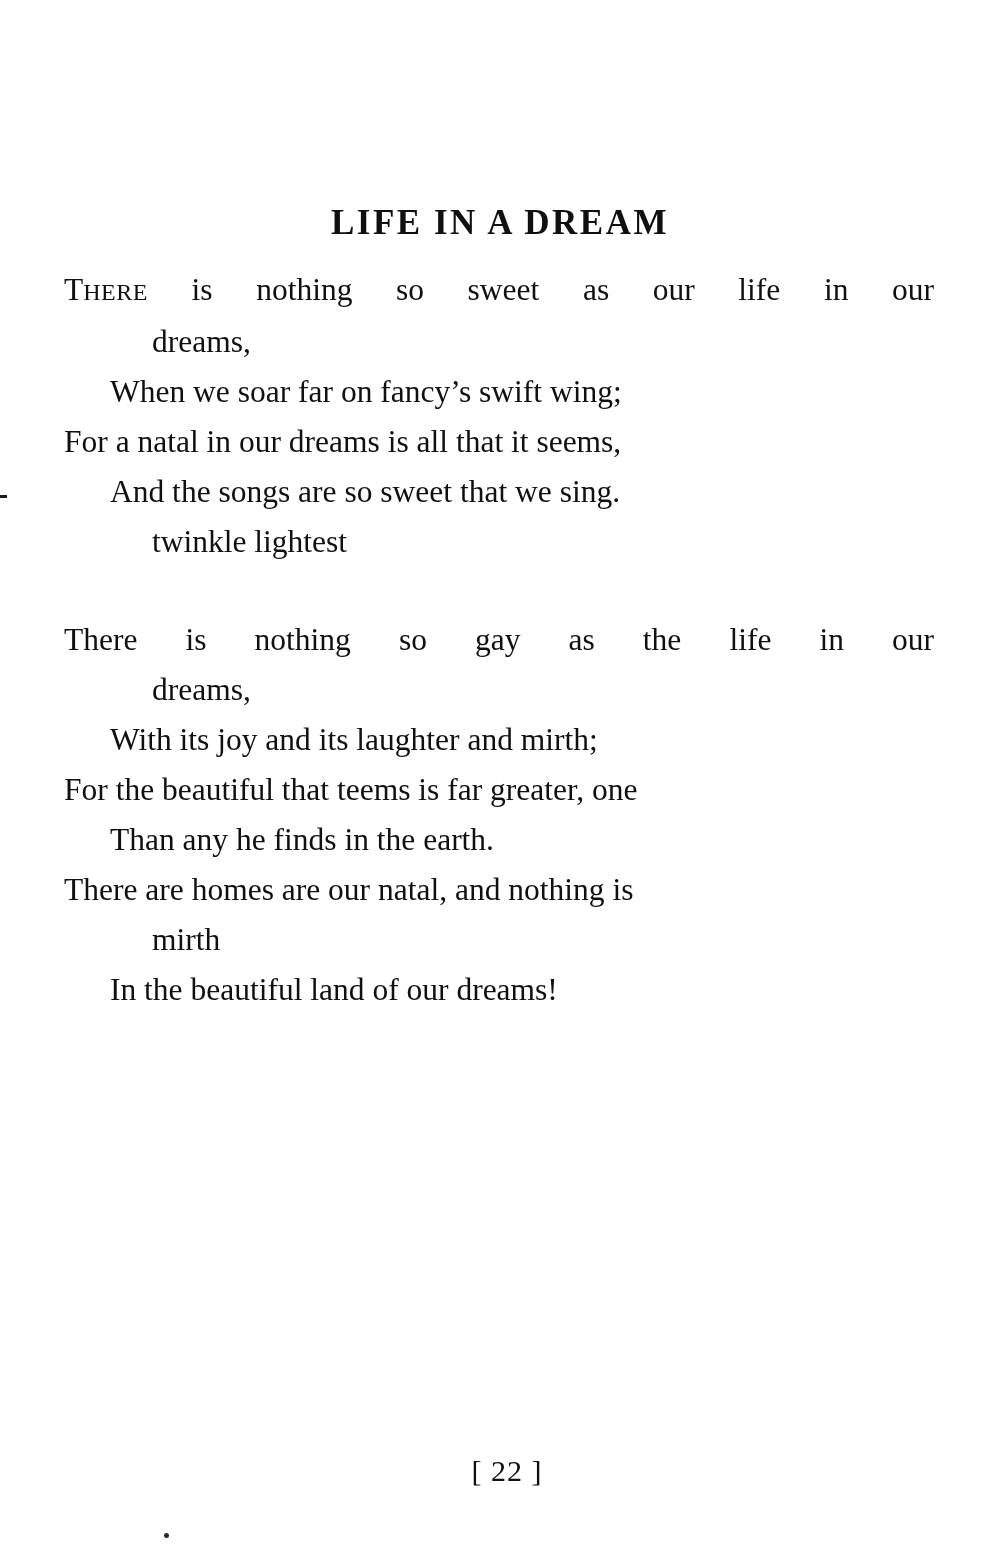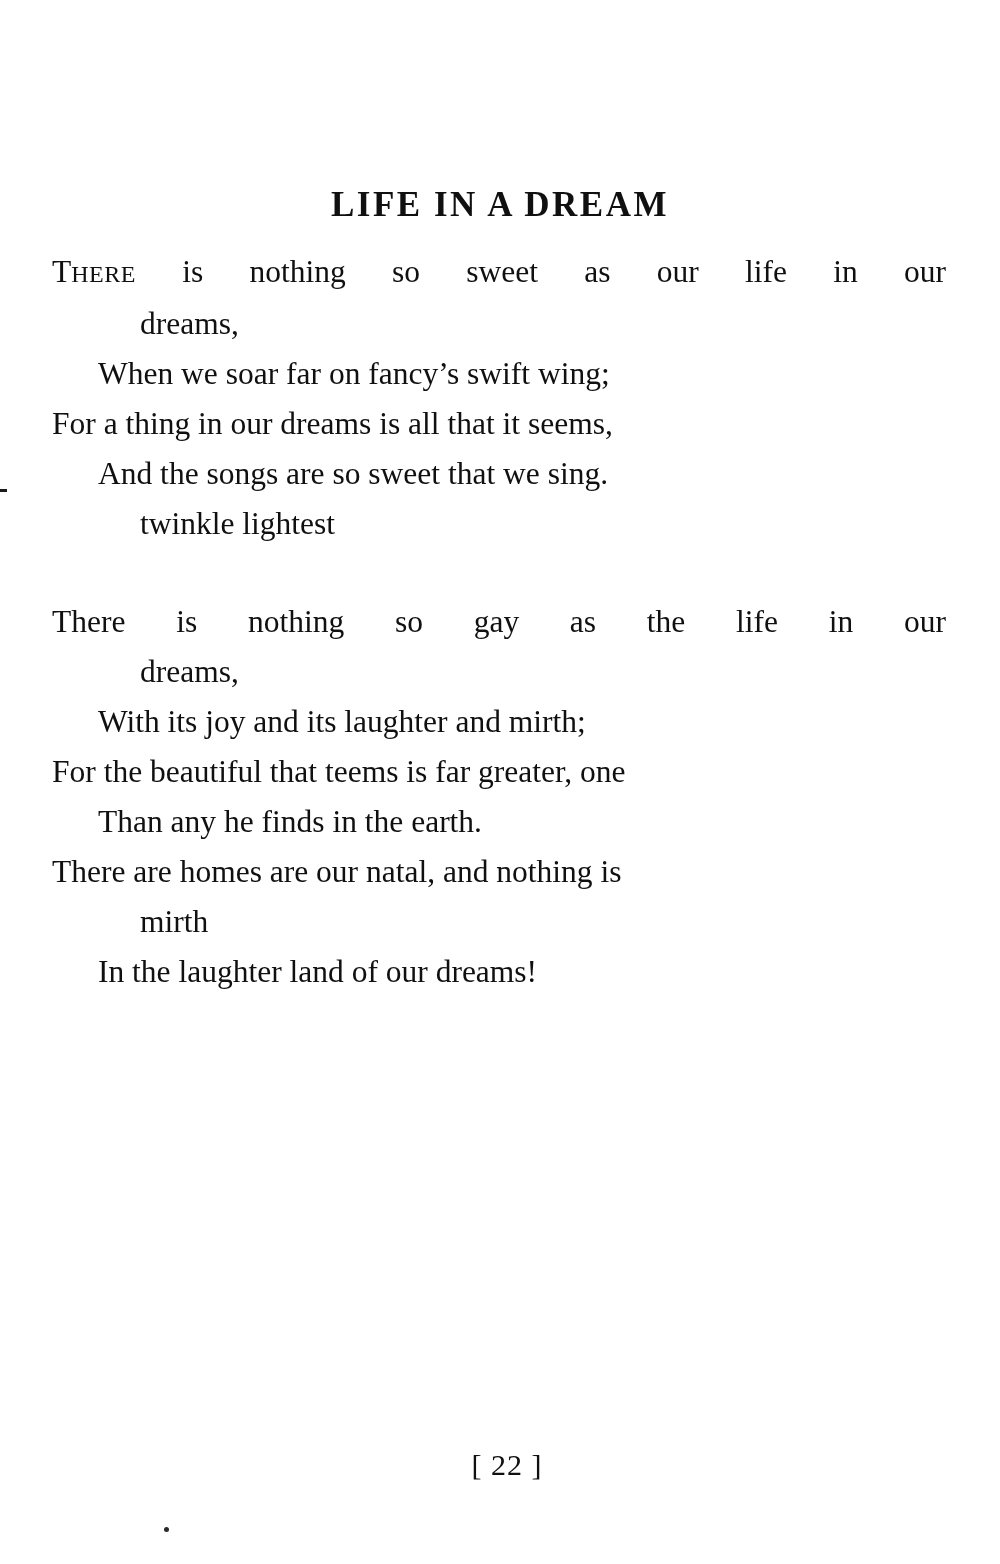--- a/index.html
+++ b/index.html
@@ -11,21 +11,22 @@
     width: 1000px;
     height: 1564px;
     position: relative;
     font-family: "Liberation Serif", serif;
     color: #111010;
     overflow: hidden;
   }
   .page {
     position: absolute;
     inset: 0;
-    padding: 0;
+    padding: 12px;
+    margin-top: 6px;
   }
   .poem-title {
     text-align: center;
     font-size: 35px;
     letter-spacing: 2.5px;
     font-weight: 700;
     margin: 185px 0 22px 0;
     font-family: "Liberation Serif", serif;
   }
   .stanza {
@@ -93,34 +94,34 @@
 <body>
 
 <div class="page">
 
   <h1 class="poem-title">LIFE IN A DREAM</h1>
 
   <div class="stanza">
     <div class="line justify"><span class="sc-first">T</span><span class="sc-rest">HERE</span> is nothing so sweet as our life in our</div>
     <div class="line indent2">dreams,</div>
     <div class="line indent1">When we soar far on fancy’s swift wing;</div>
-    <div class="line">For a thing in our dreams is all that it seems,</div>
+    <div class="line">For a natal in our dreams is all that it seems,</div>
     <div class="line indent1">And the songs are so sweet that we sing.</div>
     <div class="line indent2">twinkle lightest</div>
   </div>
 
   <div class="stanza">
     <div class="line justify">There is nothing so gay as the life in our</div>
     <div class="line indent2">dreams,</div>
     <div class="line indent1">With its joy and its laughter and mirth;</div>
     <div class="line">For the beautiful that teems is far greater, one</div>
     <div class="line indent1">Than any he finds in the earth.</div>
     <div class="line">There are homes are our natal, and nothing is</div>
     <div class="line indent2">mirth</div>
-    <div class="line indent1">In the laughter land of our dreams!</div>
+    <div class="line indent1">In the beautiful land of our dreams!</div>
   </div>
 
   <div class="page-number">[ 22 ]</div>
 
   <div class="speck-left"></div>
   <div class="speck-bottom"></div>
 
 </div>
 
 </body></html>

